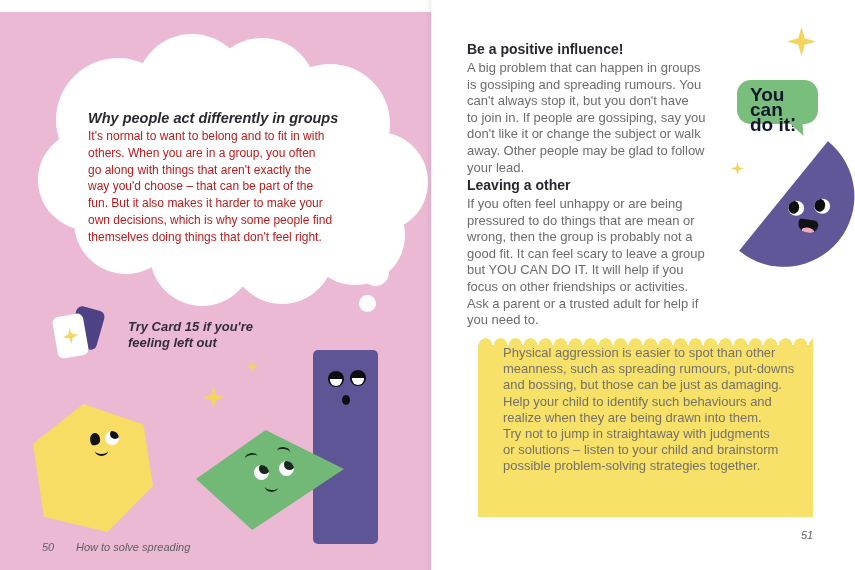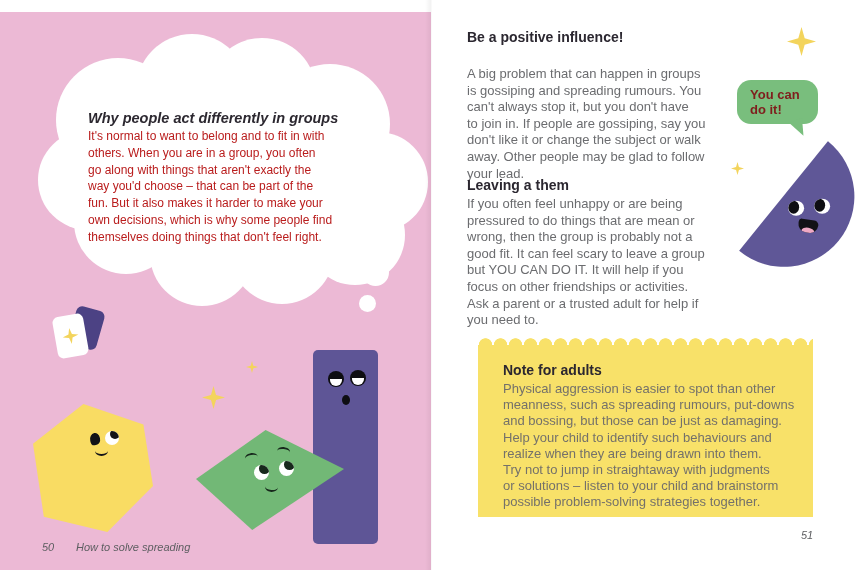--- a/index.html
+++ b/index.html
@@ -76,32 +76,32 @@
   .sleepy-eye{position:absolute;width:16px;height:16px;background:#0e0e12;border-radius:50%;overflow:hidden;}
   .sleepy-eye::after{content:"";position:absolute;left:2px;right:2px;bottom:1px;height:7px;
     background:#fff;border-radius:0 0 7px 7px;}
   .rect-eye-left{left:15px;top:21px;}
   .rect-eye-right{left:37px;top:20px;}
   .rect-mouth{position:absolute;left:29px;top:45px;width:8px;height:10px;background:#0e0e12;border-radius:50%;}
 
   
   .h-sec{font-size:14px;font-weight:bold;color:#2b2730;}
   .p-sec{font-size:13px;line-height:16.6px;color:#6b6c6f;white-space:pre-line;}
-  .sec1-h{left:467px;top:29px;}
-  .sec1-p{left:467px;top:60px;width:272px;margin-top:6px;}
+  .sec1-h{left:467px;top:41px;}
+  .sec1-p{left:467px;top:60px;width:272px;}
   .sec2-h{left:467px;top:177px;}
   .sec2-p{left:467px;top:196px;width:272px;}
 
   
   .bubble{left:737px;top:80px;width:81px;height:44px;background:#79be7d;border-radius:14px;z-index:4;}
   .bubble::after{content:"";position:absolute;left:54px;top:40px;width:0;height:0;
     border-left:10px solid transparent;border-right:4px solid transparent;
     border-top:17px solid #79be7d;transform:rotate(-18deg);}
-  .bubble-text{padding:7px 0 0 13px;font-size:13px;font-weight:bold;line-height:15px;
-    color:#7f1d1d;white-space:pre-line;}
+  .bubble-text{padding:7px 0 0 13px;font-size:19px;font-weight:bold;line-height:15px;
+    color:#0f172a;white-space:pre-line;}
 
   
   .semicircle{left:713px;top:196px;width:141px;height:71px;background:#5f5797;
     border-radius:0 0 71px 71px;transform-origin:50% 0;transform:rotate(-51deg);z-index:1;}
   .semi-face{position:absolute;left:38px;top:8px;width:72px;height:52px;
     transform:rotate(51deg);transform-origin:50% 50%;}
   .semi-eye{position:absolute;width:16px;height:15px;background:#fff;border-radius:50%;overflow:hidden;}
   .semi-eye::after{content:"";position:absolute;left:0px;top:0px;width:11px;height:13px;
     background:#0e0e12;border-radius:50%;}
   .semi-eye-left{left:12px;top:12px;}
@@ -157,20 +157,22 @@
 fun. But it also makes it harder to make your
 own decisions, which is why some people find
 themselves doing things that don't feel right.</div>
 
   <div class="abs card-group">
     <div class="card-back"></div>
     <div class="card-front">
       <div class="star card-star"></div>
     </div>
   </div>
+  <div class="abs try-card-text">Try Card 15 if you're
+feeling left out</div>
 
   <div class="abs star sparkle-l1"></div>
   <div class="abs star sparkle-l2"></div>
 
   <div class="abs hexagon">
     <div class="hex-eye-left"></div>
     <div class="hex-eye-right"></div>
     <div class="hex-mouth"></div>
   </div>
 
@@ -197,21 +199,21 @@
 
 <div class="abs h-sec sec1-h">Be a positive influence!</div>
 <div class="abs p-sec sec1-p">A big problem that can happen in groups
 is gossiping and spreading rumours. You
 can't always stop it, but you don't have
 to join in. If people are gossiping, say you
 don't like it or change the subject or walk
 away. Other people may be glad to follow
 your lead.</div>
 
-<div class="abs h-sec sec2-h">Leaving a them</div>
+<div class="abs h-sec sec2-h">Leaving a other</div>
 <div class="abs p-sec sec2-p">If you often feel unhappy or are being
 pressured to do things that are mean or
 wrong, then the group is probably not a
 good fit. It can feel scary to leave a group
 but YOU CAN DO IT. It will help if you
 focus on other friendships or activities.
 Ask a parent or a trusted adult for help if
 you need to.</div>
 
 <div class="abs star sparkle-r1"></div>
@@ -224,21 +226,20 @@
 
 <div class="abs semicircle">
   <div class="semi-face">
     <div class="semi-eye semi-eye-left"></div>
     <div class="semi-eye semi-eye-right"></div>
     <div class="semi-mouth"></div>
   </div>
 </div>
 
 <div class="abs note">
-  <div class="note-heading">Note for adults</div>
   <div class="note-body">Physical aggression is easier to spot than other
 meanness, such as spreading rumours, put-downs
 and bossing, but those can be just as damaging.
 Help your child to identify such behaviours and
 realize when they are being drawn into them.
 Try not to jump in straightaway with judgments
 or solutions – listen to your child and brainstorm
 possible problem-solving strategies together.</div>
 </div>
 

